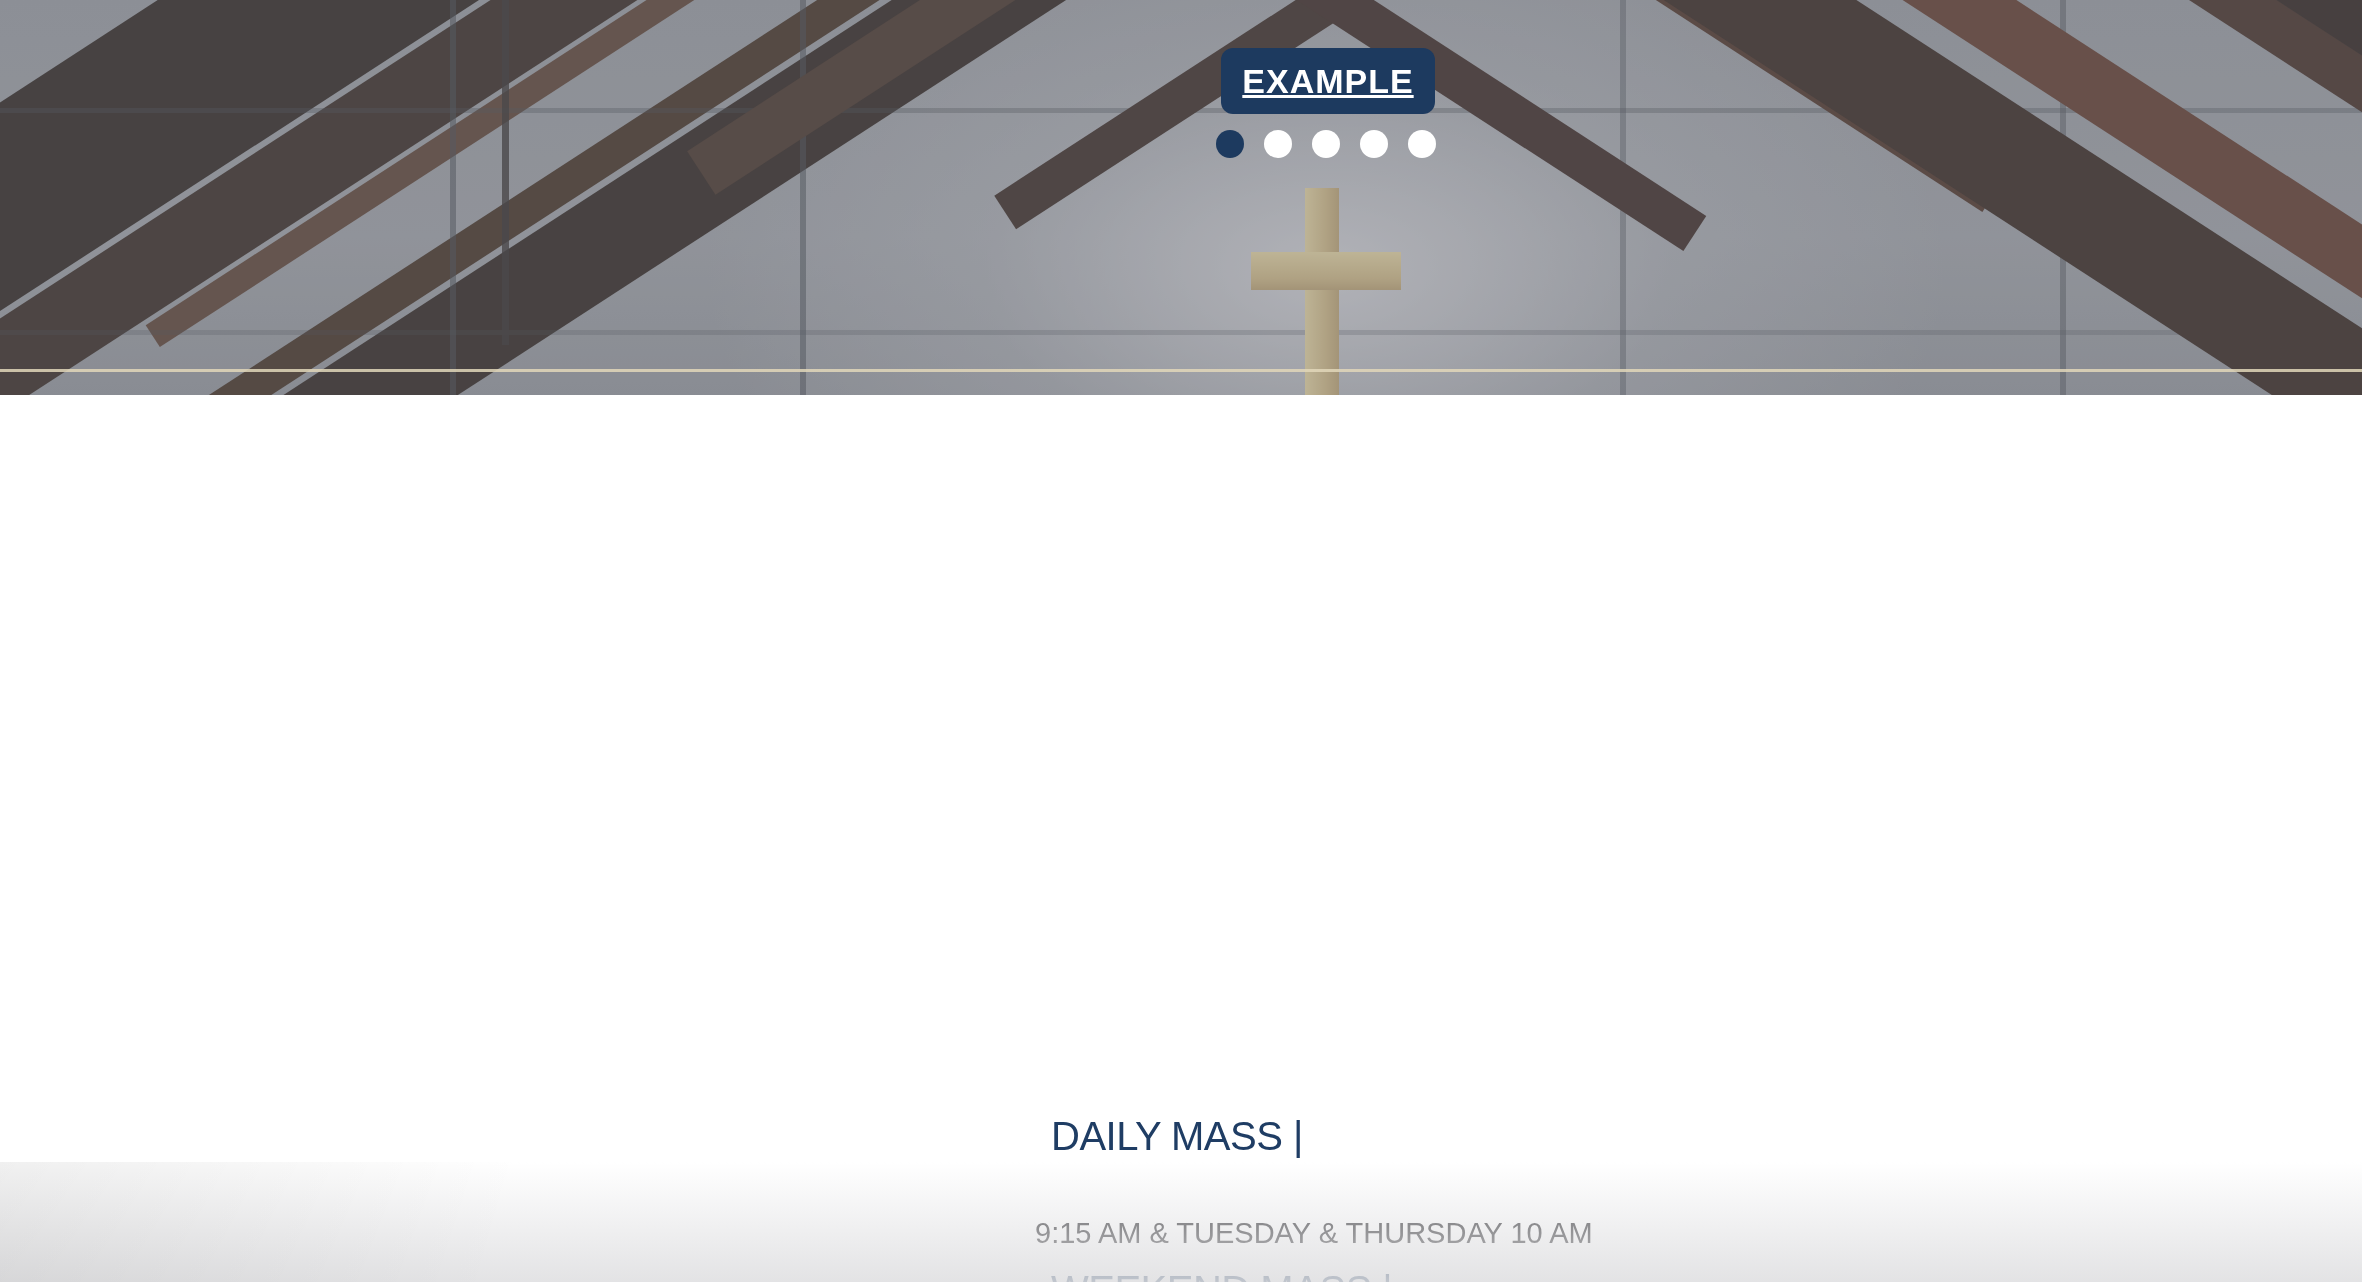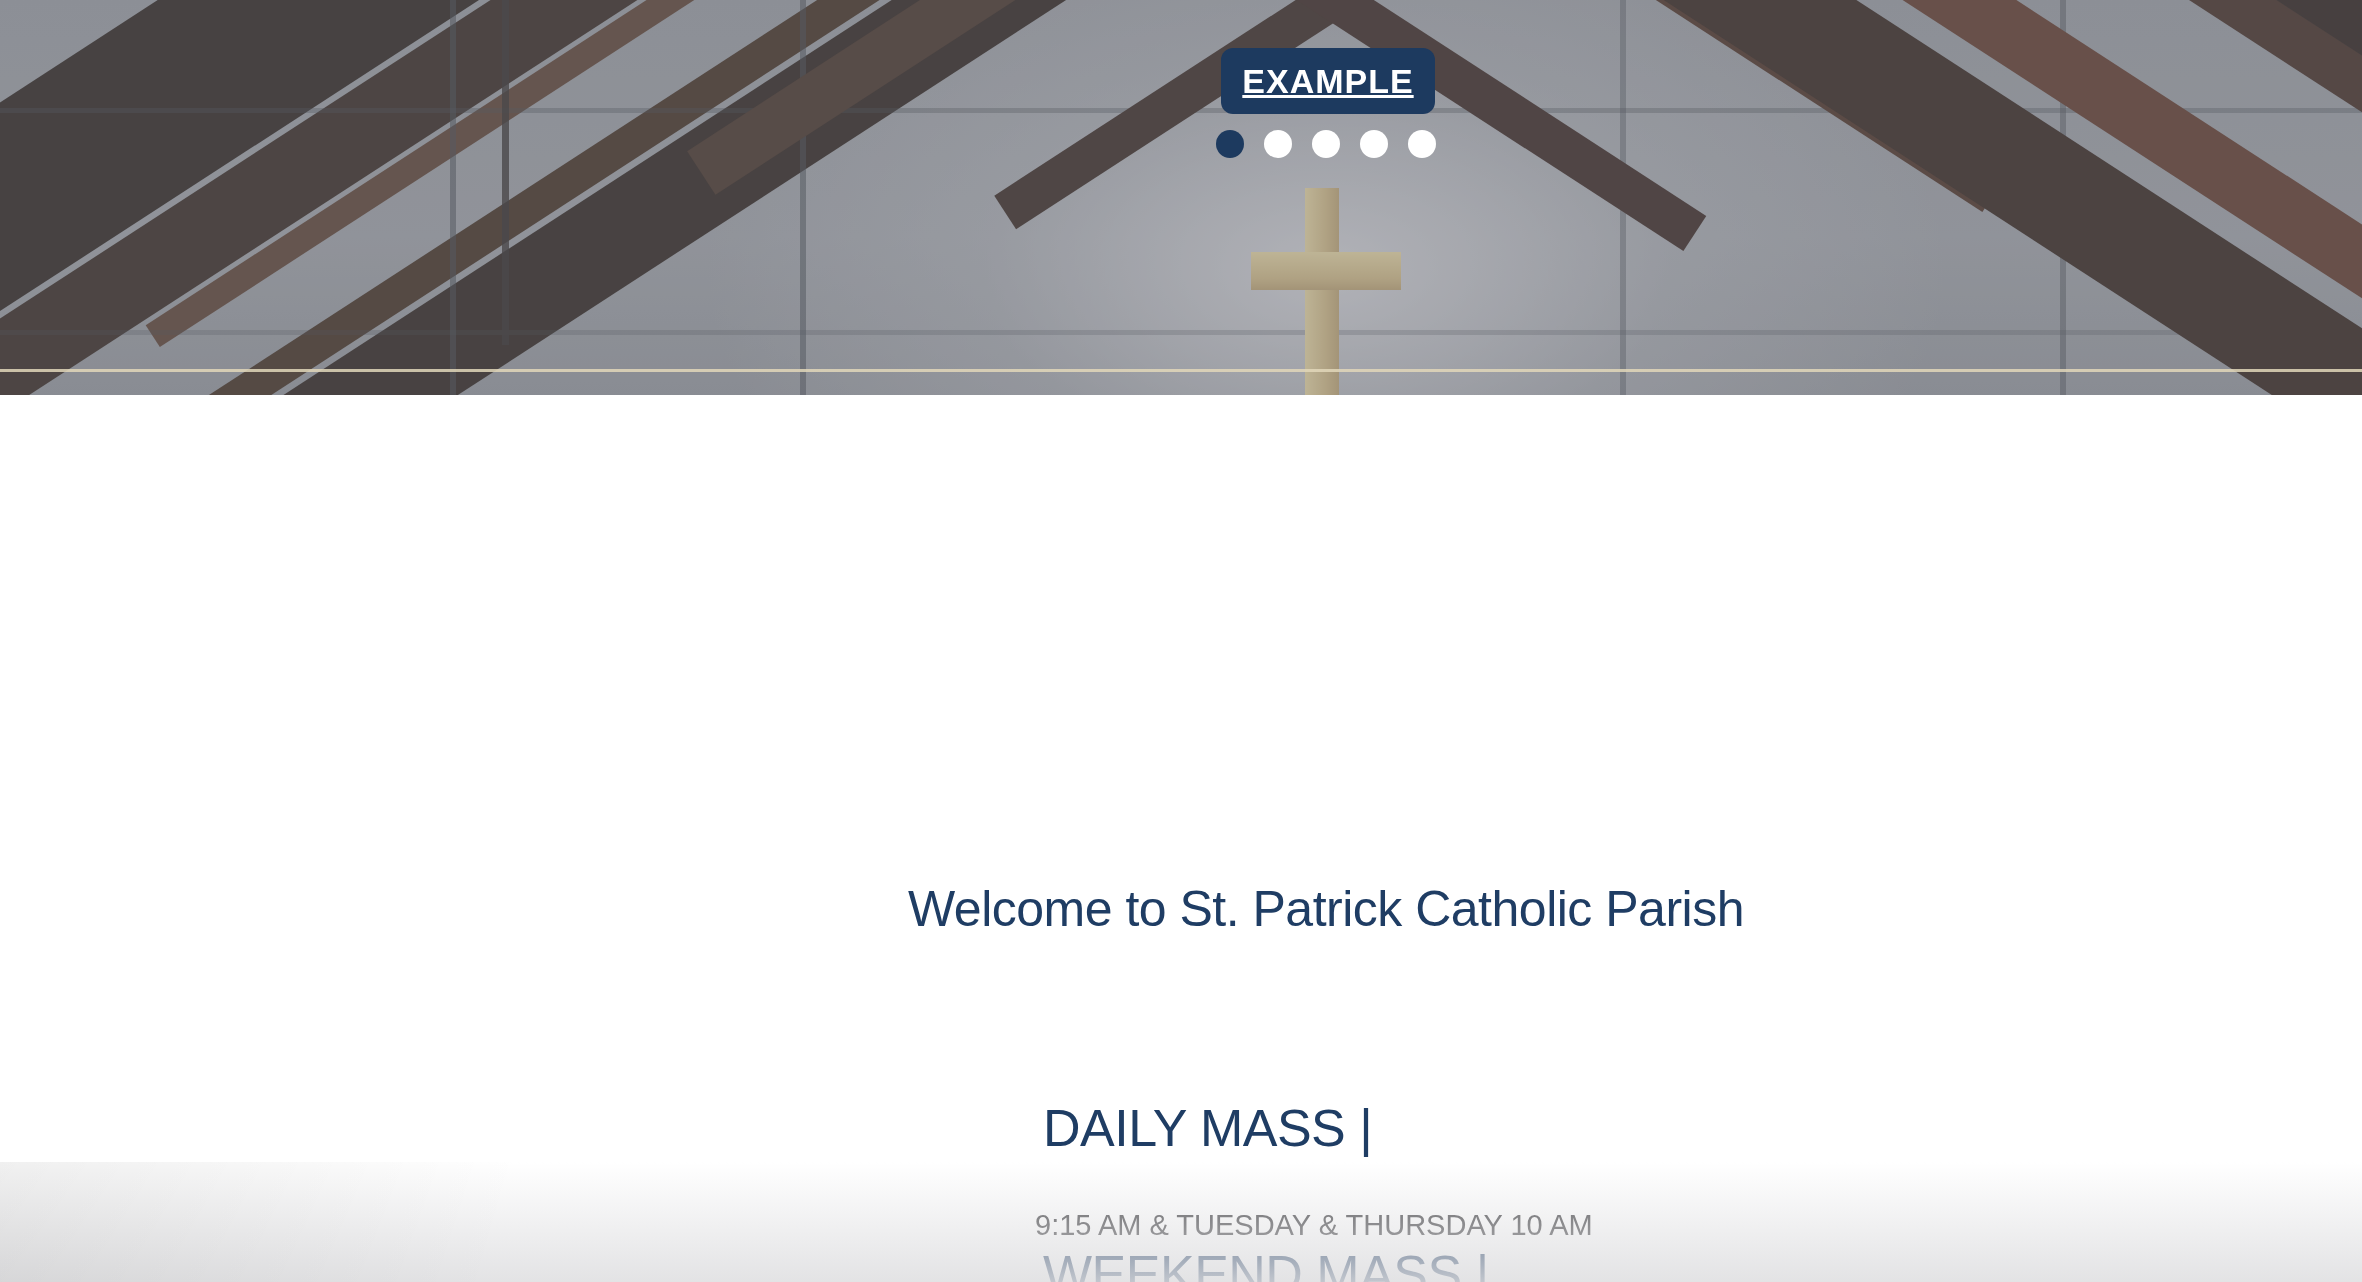--- a/index.html
+++ b/index.html
@@ -53,21 +53,21 @@
   .dots{position:absolute;left:1216px;top:130px;display:flex;gap:20px;}
   .dot{width:28px;height:28px;border-radius:50%;background:#ffffff;cursor:pointer;}
   .dot.active{background:#1d3a5f;}
 
   
   .content{position:absolute;left:0;top:395px;width:2362px;height:887px;background:#ffffff;}
   h1.page-title{position:absolute;left:526px;top:484px;width:1600px;margin:0;
       text-align:center;font-size:50px;line-height:60px;font-weight:400;
       letter-spacing:-0.5px;color:#1f3d64;}
   .schedule{position:absolute;left:1035px;top:702px;width:1100px;}
-  .schedule h2{margin:8px;font-size:52px;line-height:46px;font-weight:400;
+  .schedule h2{margin:16px;font-size:40px;line-height:46px;font-weight:400;
       letter-spacing:-0.5px;color:#1f3d64;}
   .schedule p{margin:0;font-size:29px;line-height:36px;font-weight:400;color:#4b4b4e;}
   .mt-p-after-h2{margin-top:56px !important;}
   .mt-h2-weekend{margin-top:46px;}
 
   .bottom-shade{position:absolute;left:0;bottom:0;width:2362px;height:120px;pointer-events:none;
       background:
         linear-gradient(105deg, rgba(0,0,0,0.06) 0%, rgba(0,0,0,0) 22%),
         linear-gradient(180deg, rgba(255,255,255,0) 0%, rgba(222,222,224,0.85) 100%);}
 </style>
@@ -108,21 +108,20 @@
     <div class="dots">
         <span class="dot active"></span>
         <span class="dot"></span>
         <span class="dot"></span>
         <span class="dot"></span>
         <span class="dot"></span>
       </div>
   </section>
 
   <section class="content">
-    <h1 class="page-title">Welcome to St. Patrick Catholic Parish</h1>
 
     <div class="schedule">
       <h2>DAILY MASS |</h2>
       <p class="mt-p-after-h2">9:15 AM &amp; TUESDAY &amp; THURSDAY 10 AM</p>
 
       <h2 class="mt-h2-weekend">WEEKEND MASS |</h2>
 
     </div>
 
     <div class="bottom-shade"></div>

